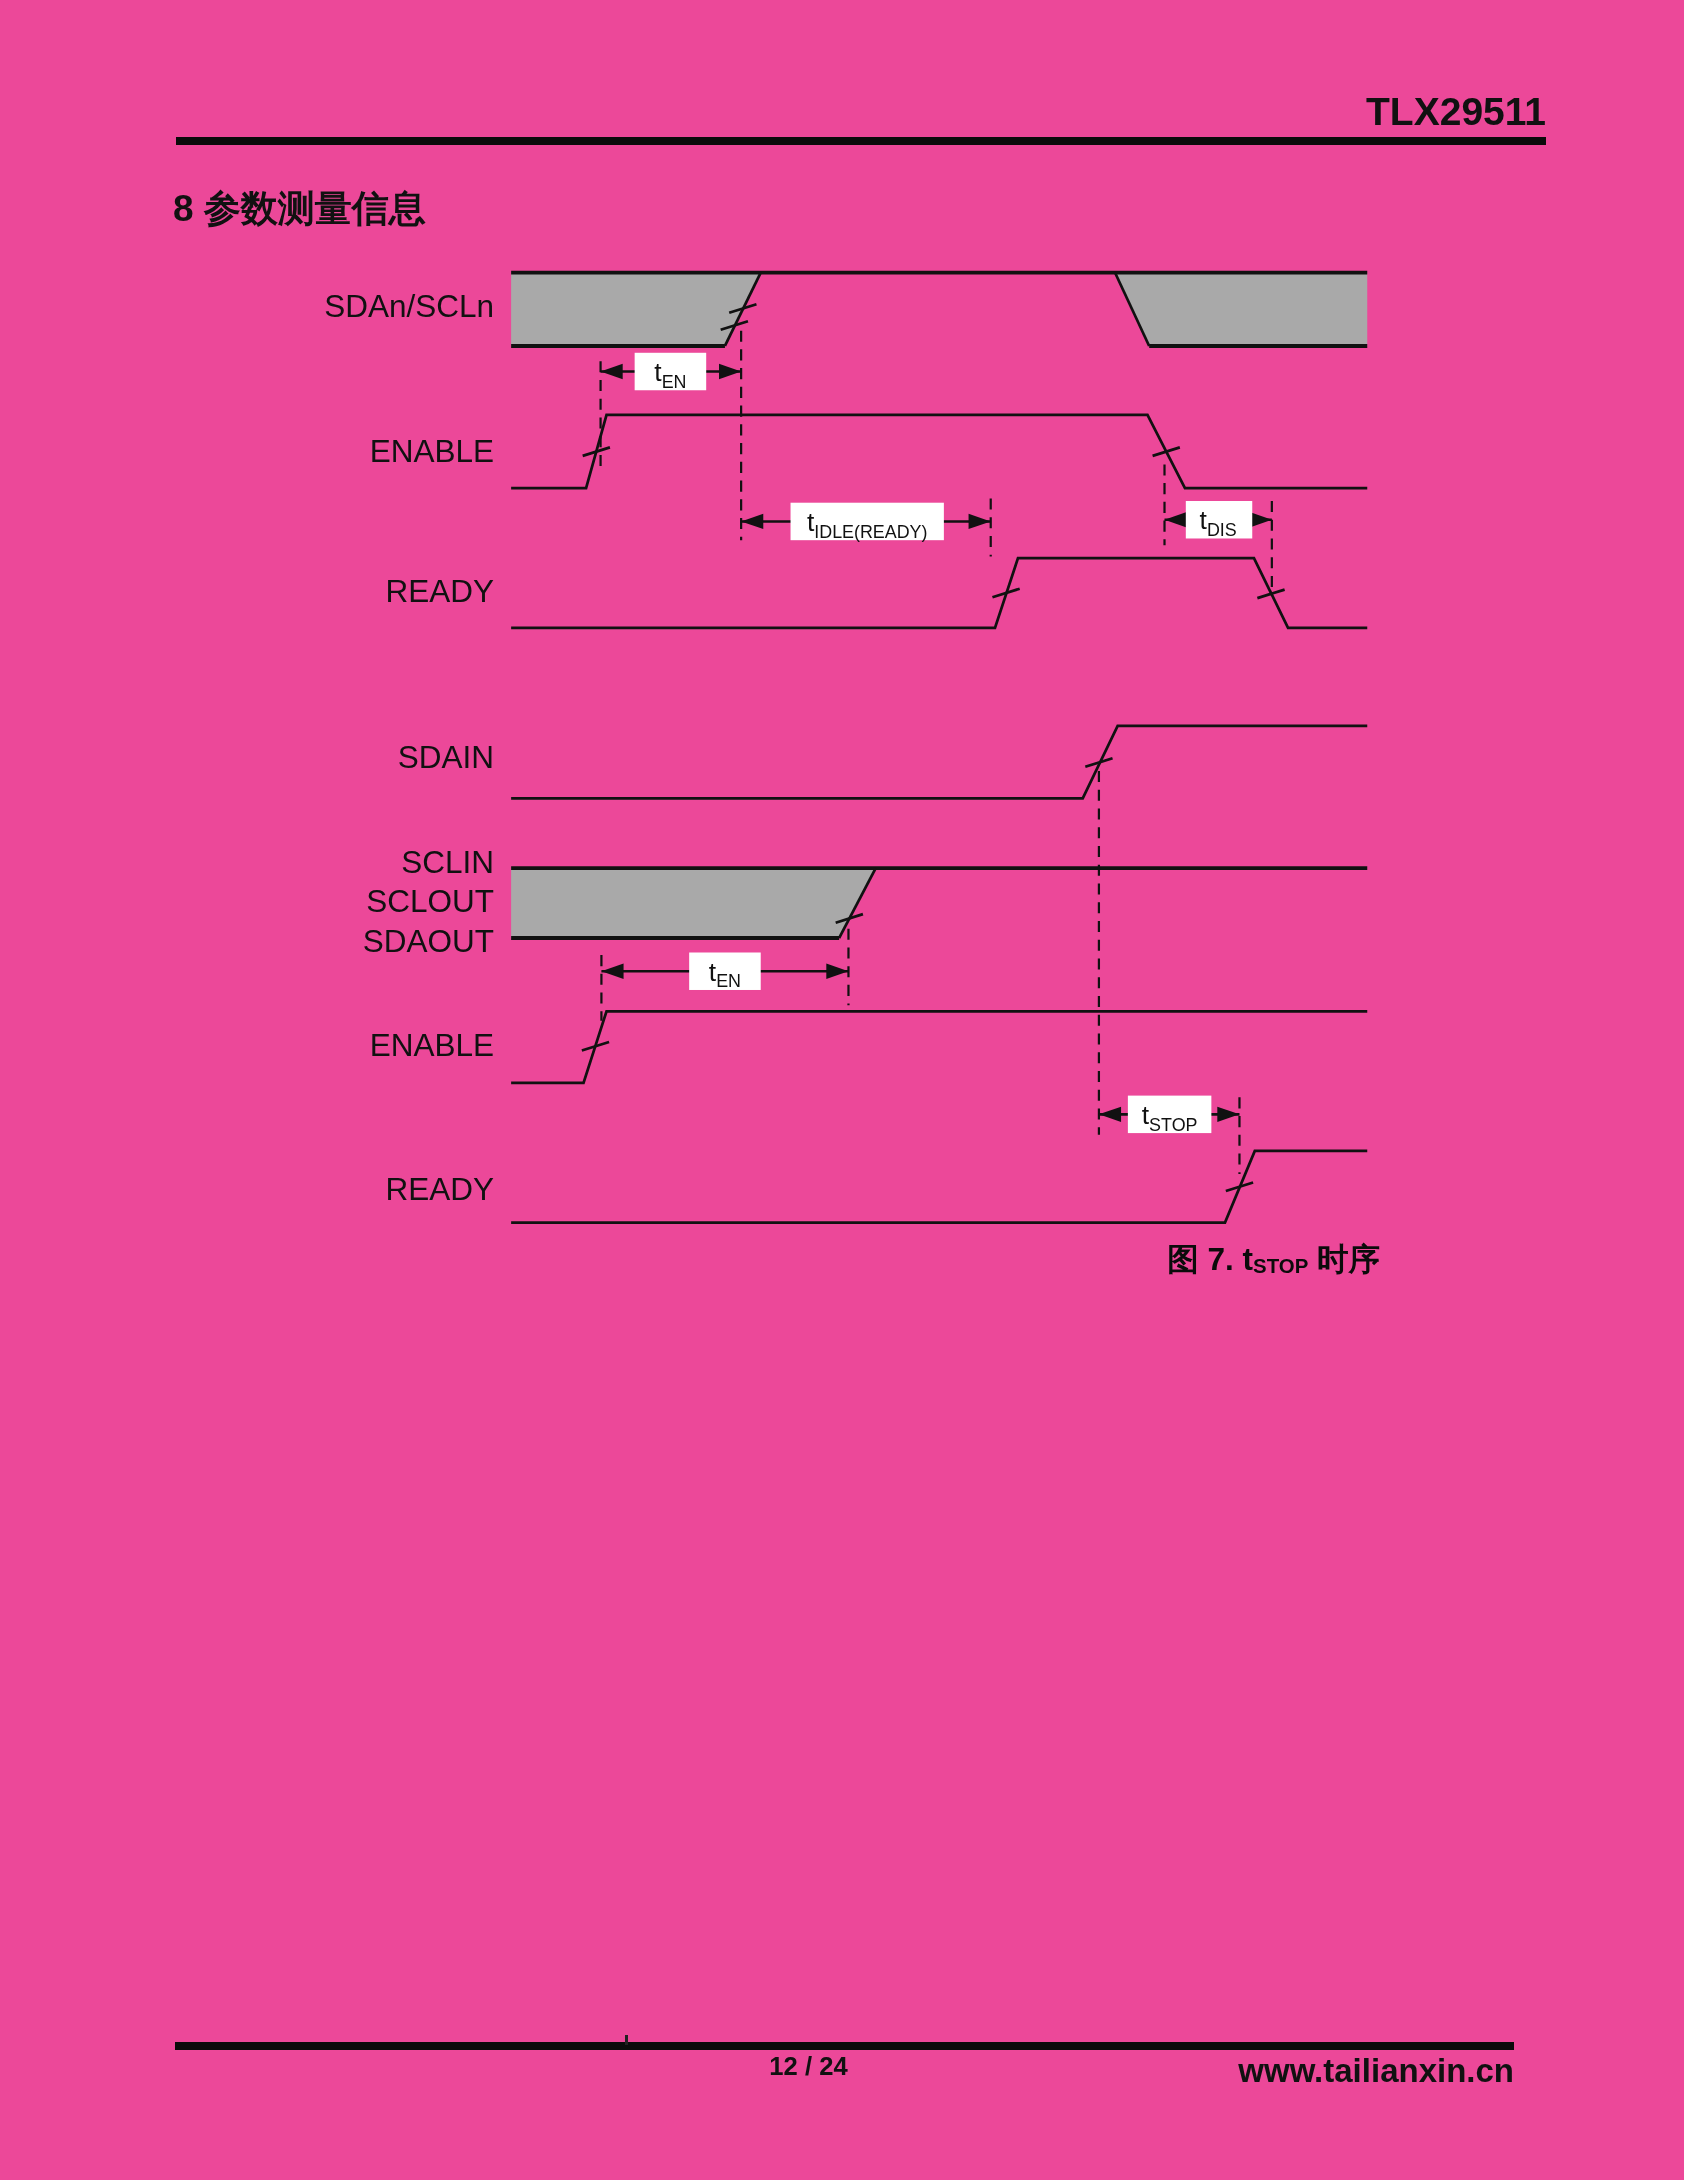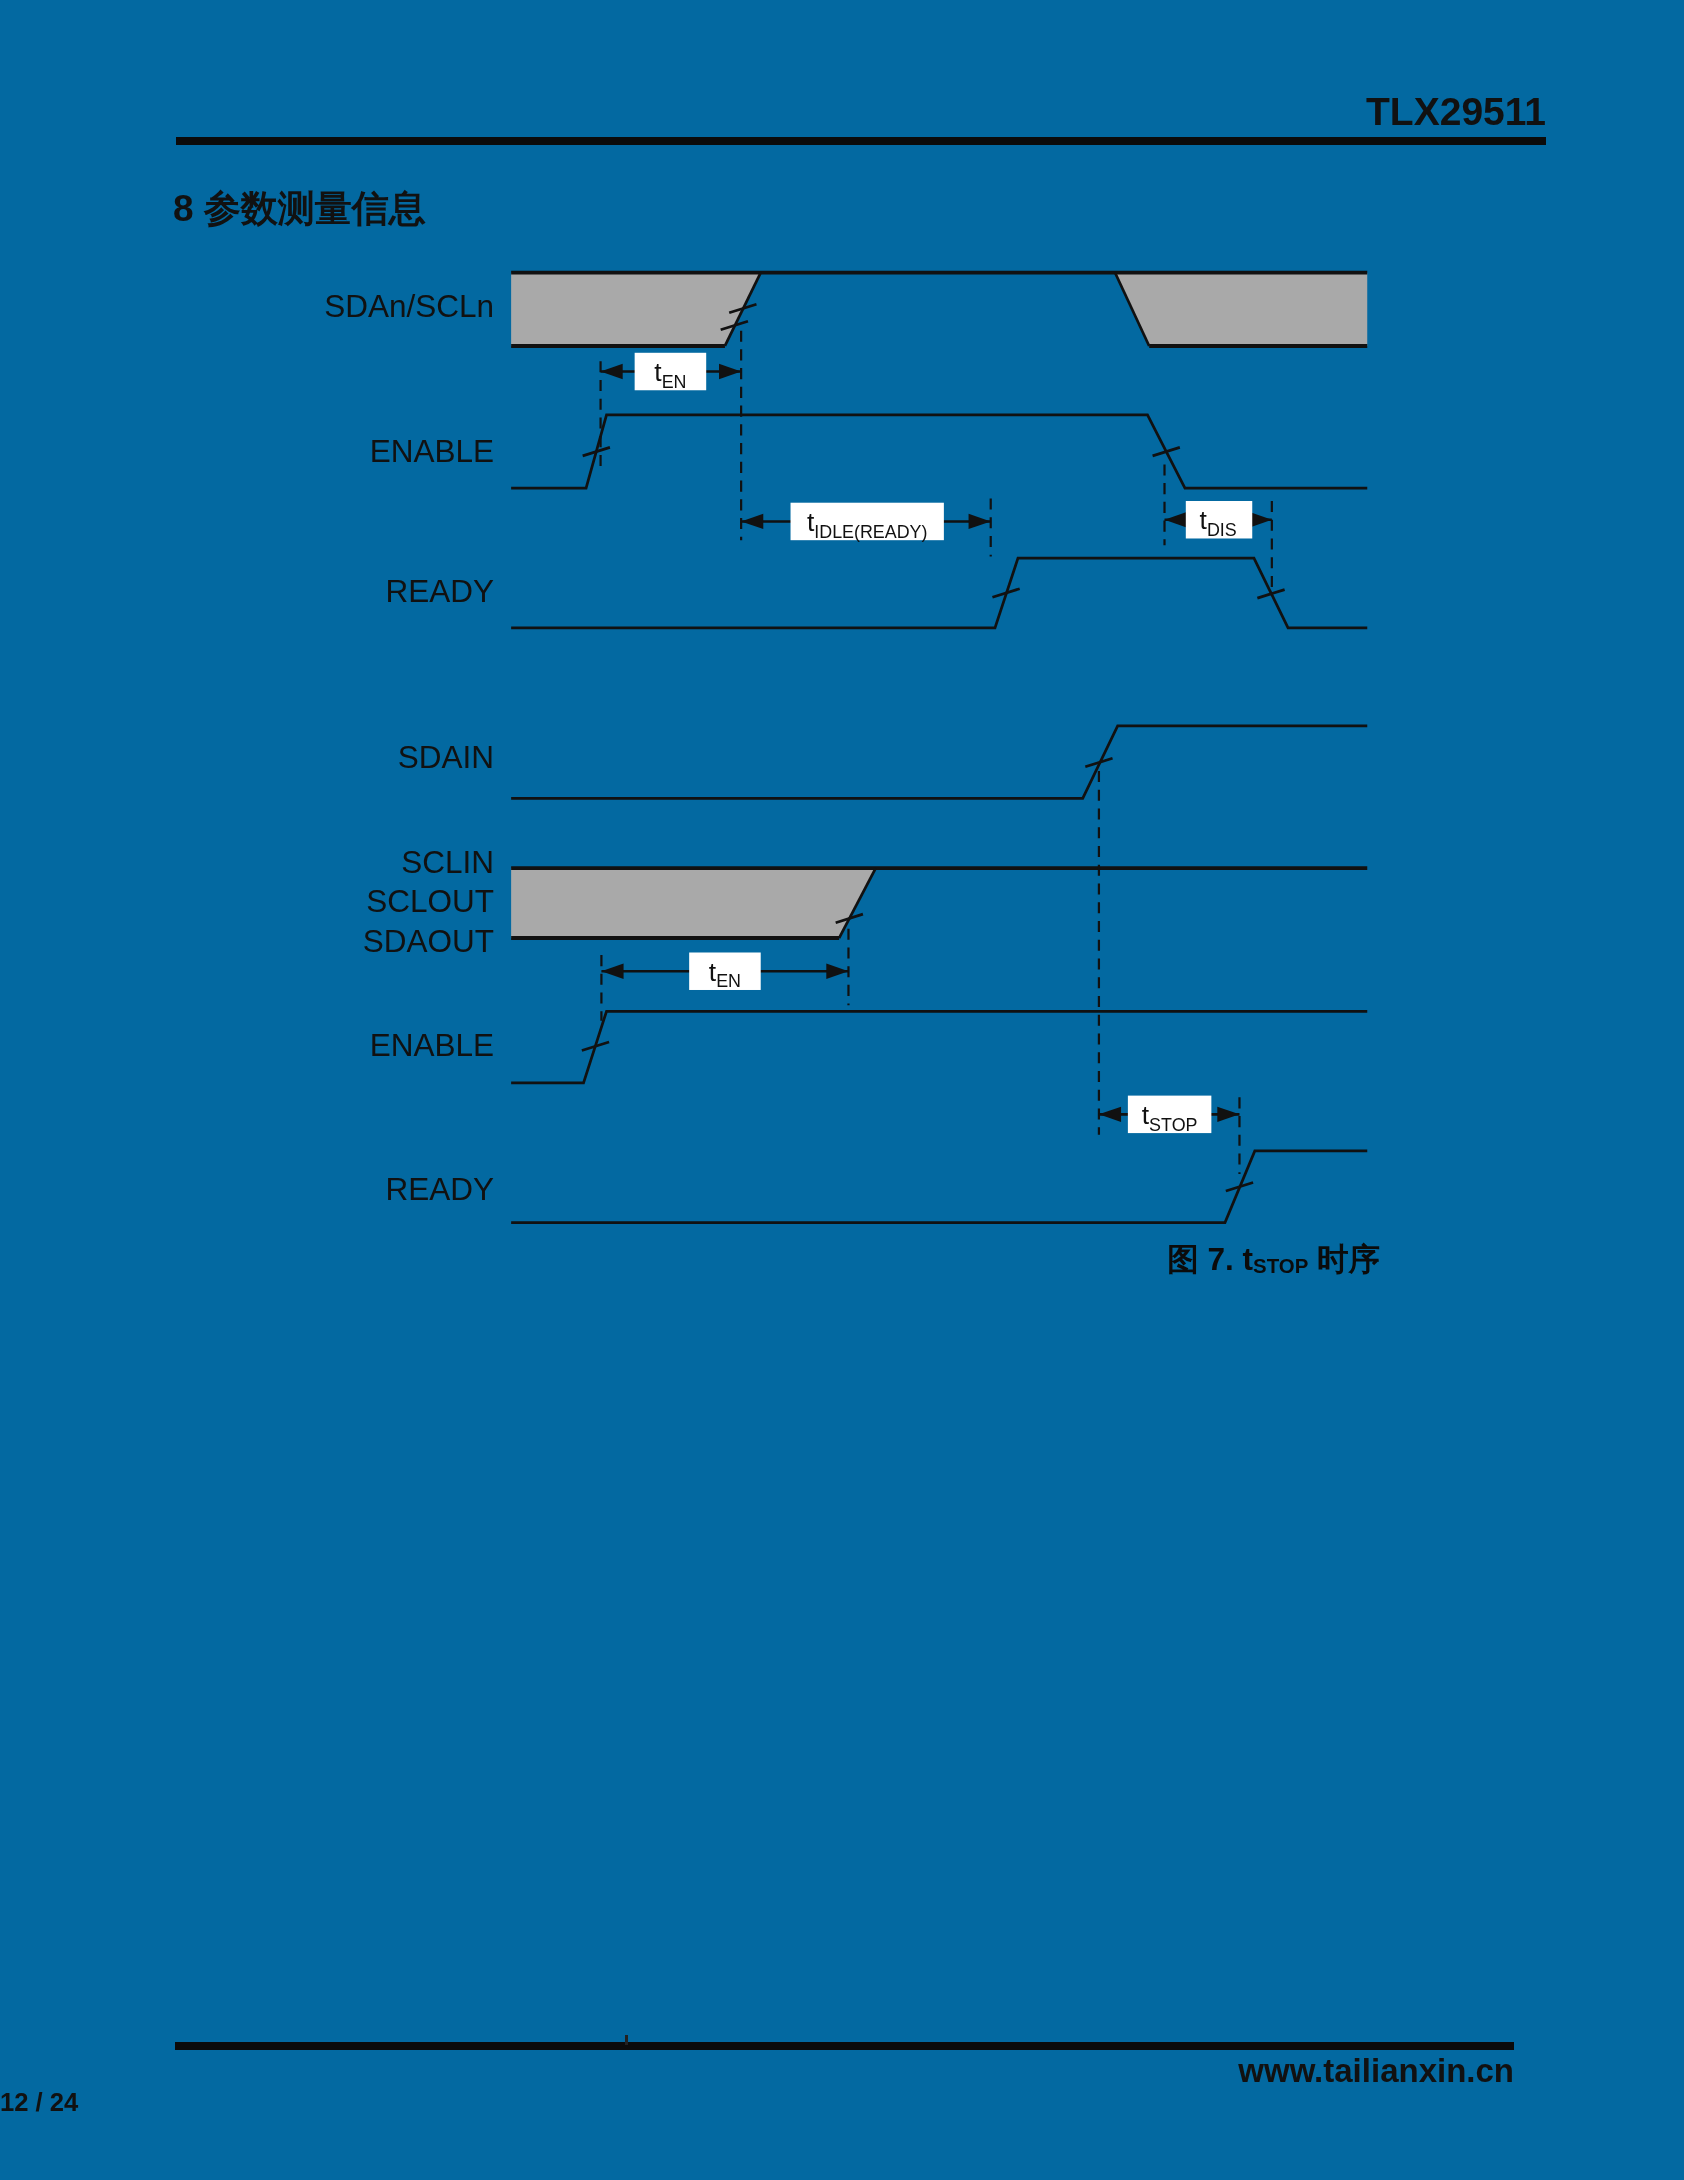--- a/index.html
+++ b/index.html
@@ -1,19 +1,19 @@
 <!DOCTYPE html>
 <html style="font-size:13.6px"><head>
 <meta charset="utf-8">
 <style>
   html,body{margin:0;padding:0;background:#e8e8e8;}
   #page{
     position:relative;
     width:1685px;height:2181px;
-    background:#0369a1;
+    background:#ec4899;
     font-family:"Liberation Sans", sans-serif;
     color:#111111;
     overflow:hidden;
   }
   .abs{position:absolute;}
   #header-title{
     top:90px;right:139px;
     font-size:39px;font-weight:bold;letter-spacing:0px;
   }
   #header-rule{
@@ -38,22 +38,22 @@
     vertical-align:-2.6px;
     letter-spacing:0px;
   }
   #footer-rule{
     left:175px;top:2042px;width:1339px;height:7.7px;background:#0b0b0b;
   }
   #footer-rule-artifact{
     left:625px;top:2035px;width:2.6px;height:10.2px;background:#222222;
   }
   #footer-page-number{
-    left:0;top:2052px;width:1617px;text-align:left;
-    font-size:25.6px;font-weight:bold;margin-top:36px;
+    left:0;top:2052px;width:1617px;text-align:center;
+    font-size:25.6px;font-weight:bold;
   }
   #footer-website{
     top:2052px;right:171px;
     font-size:33px;font-weight:bold;
   }
   svg text{font-family:"Liberation Sans", sans-serif;fill:#111111;}
   .signal-label{font-size:37px;}
   .dim-label{font-size:31px;}
   .dim-sub{font-size:21px;}
 </style>

